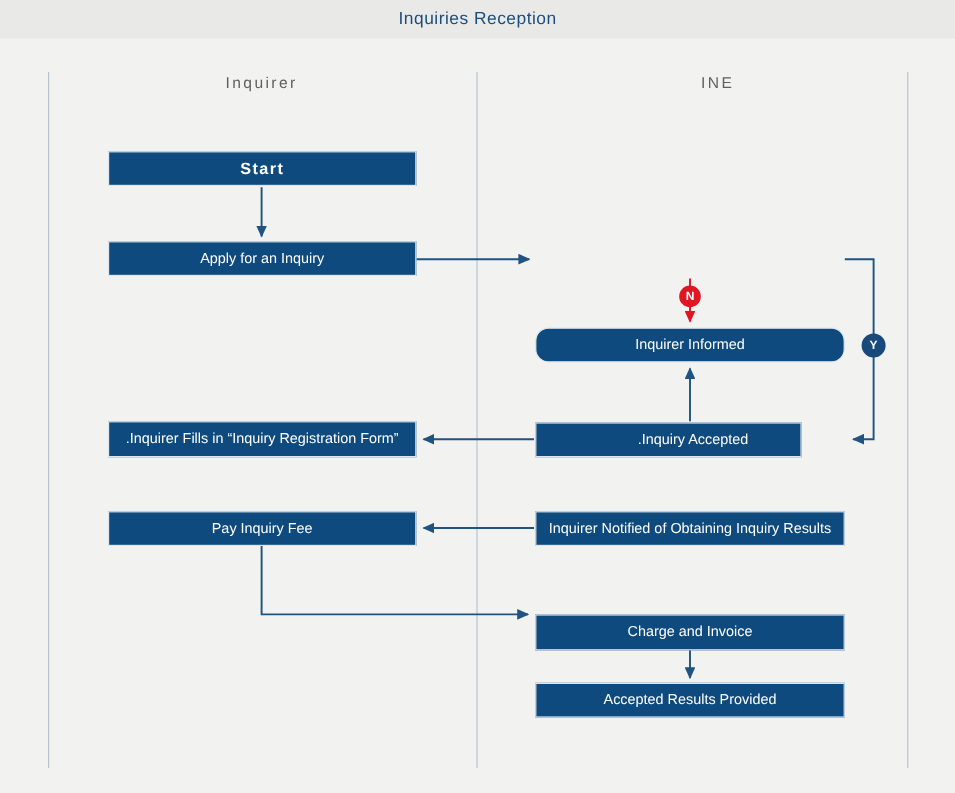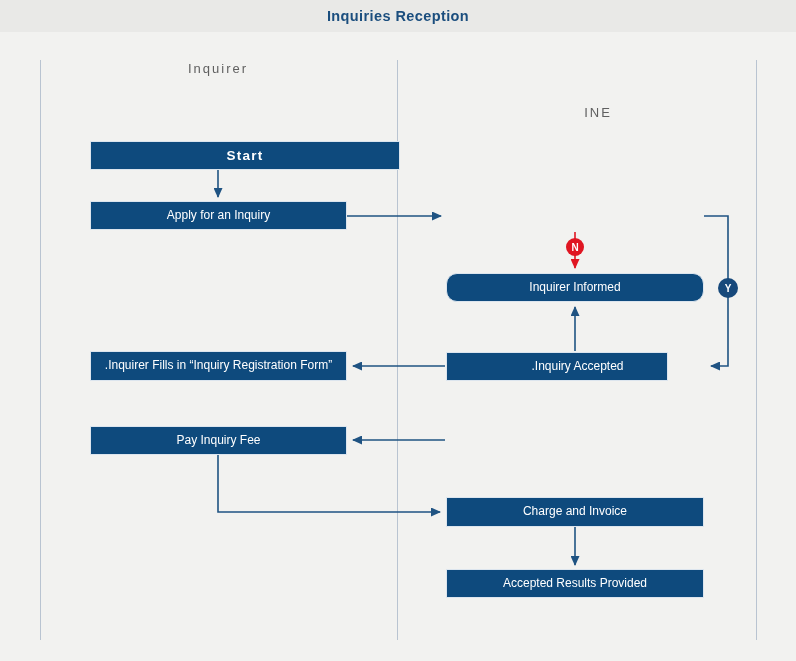--- a/index.html
+++ b/index.html
@@ -12,21 +12,21 @@
     position:relative;width:796px;height:661px;overflow:hidden;
     background:var(--canvas_bg);
     font-family:"Liberation Sans",sans-serif;
   }
   .titlebar{
     position:absolute;left:0;top:0;width:796px;height:32px;
     background:var(--title_bar_bg);
     display:flex;align-items:center;justify-content:center;
   }
   .title-text{
-    font-size:14.5px;font-weight:bold;color:var(--title_text);letter-spacing:.4px;
+    font-size:14.5px;font-weight:normal;color:var(--title_text);letter-spacing:.4px;
   }
   .lane-line{
     position:absolute;top:60px;height:580px;width:1px;background:var(--lane_line);
   }
   .lane-label{
     position:absolute;top:61px;width:200px;text-align:center;
     font-size:13px;color:var(--lane_label_text);letter-spacing:2px;
   }
   .node{
     position:absolute;background:var(--box);color:var(--node_text);
@@ -55,21 +55,21 @@
 
   <div class="titlebar">
     <span class="title-text">Inquiries Reception</span>
   </div>
 
   <div class="lane-line" style="left:40px;"></div>
   <div class="lane-line" style="left:397px;"></div>
   <div class="lane-line" style="left:756px;"></div>
 
   <div class="lane-label" style="left:118px;">Inquirer</div>
-  <div class="lane-label" style="left:498px;margin-top:44px;">INE</div>
+  <div class="lane-label" style="left:498px;">INE</div>
 
   <svg class="connectors" viewBox="0 0 796 661" xmlns="http://www.w3.org/2000/svg">
     <defs>
       <marker id="arrow-blue" markerUnits="userSpaceOnUse" markerWidth="10" markerHeight="9" refX="9" refY="4.5" orient="auto">
           <path d="M0,0 L10,4.5 L0,9 z"></path>
         </marker>
       <marker id="arrow-red" markerUnits="userSpaceOnUse" markerWidth="10" markerHeight="9" refX="9" refY="4.5" orient="auto">
           <path d="M0,0 L10,4.5 L0,9 z"></path>
         </marker>
     </defs>
@@ -77,34 +77,35 @@
     <path class="c" d="M347,216 L441,216" marker-end="url(#arrow-blue)"></path>
     <path class="r" d="M575,232 L575,268" marker-end="url(#arrow-red)"></path>
     <path class="c" d="M704,216 L728,216 L728,366 L711,366" marker-end="url(#arrow-blue)"></path>
     <path class="c" d="M575,351 L575,307" marker-end="url(#arrow-blue)"></path>
     <path class="c" d="M445,366 L353,366" marker-end="url(#arrow-blue)"></path>
     <path class="c" d="M445,440 L353,440" marker-end="url(#arrow-blue)"></path>
     <path class="c" d="M218,455 L218,512 L440,512" marker-end="url(#arrow-blue)"></path>
     <path class="c" d="M575,527 L575,565" marker-end="url(#arrow-blue)"></path>
   </svg>
 
-  <div class="node start" style="left:90px;top:141px;width:310px;height:29px;">Start</div>
+  <div class="node start" style="left:90px;top:126px;width:257px;height:29px;">Start</div>
 
   <div class="node" style="left:90px;top:351px;width:257px;height:30px;">.Inquirer Fills in “Inquiry Registration Form”</div>
 
   <div class="node" style="left:90px;top:201px;width:257px;height:29px;">Apply for an Inquiry</div>
 
   <div class="node" style="left:90px;top:426px;width:257px;height:29px;">Pay Inquiry Fee</div>
 
 
   <div class="node" style="left:446px;top:273px;width:258px;height:29px;border-radius:11px;">Inquirer Informed</div>
 
   <div class="node" style="left:446px;top:352px;width:222px;height:29px;padding-left:47px;">.Inquiry Accepted</div>
 
+  <div class="node" style="left:446px;top:426px;width:258px;height:29px;">Inquirer Notified of Obtaining Inquiry Results</div>
 
-  <div class="node" style="left:446px;top:497px;width:258px;height:30px;">Charge and Invoice</div>
+  <div class="node" style="left:446px;top:512px;width:258px;height:30px;">Charge and Invoice</div>
 
   <div class="node" style="left:446px;top:569px;width:258px;height:29px;">Accepted Results Provided</div>
 
   <div class="badge no">N</div>
   <div class="badge yes">Y</div>
 
 </div>
 
 </body></html>

